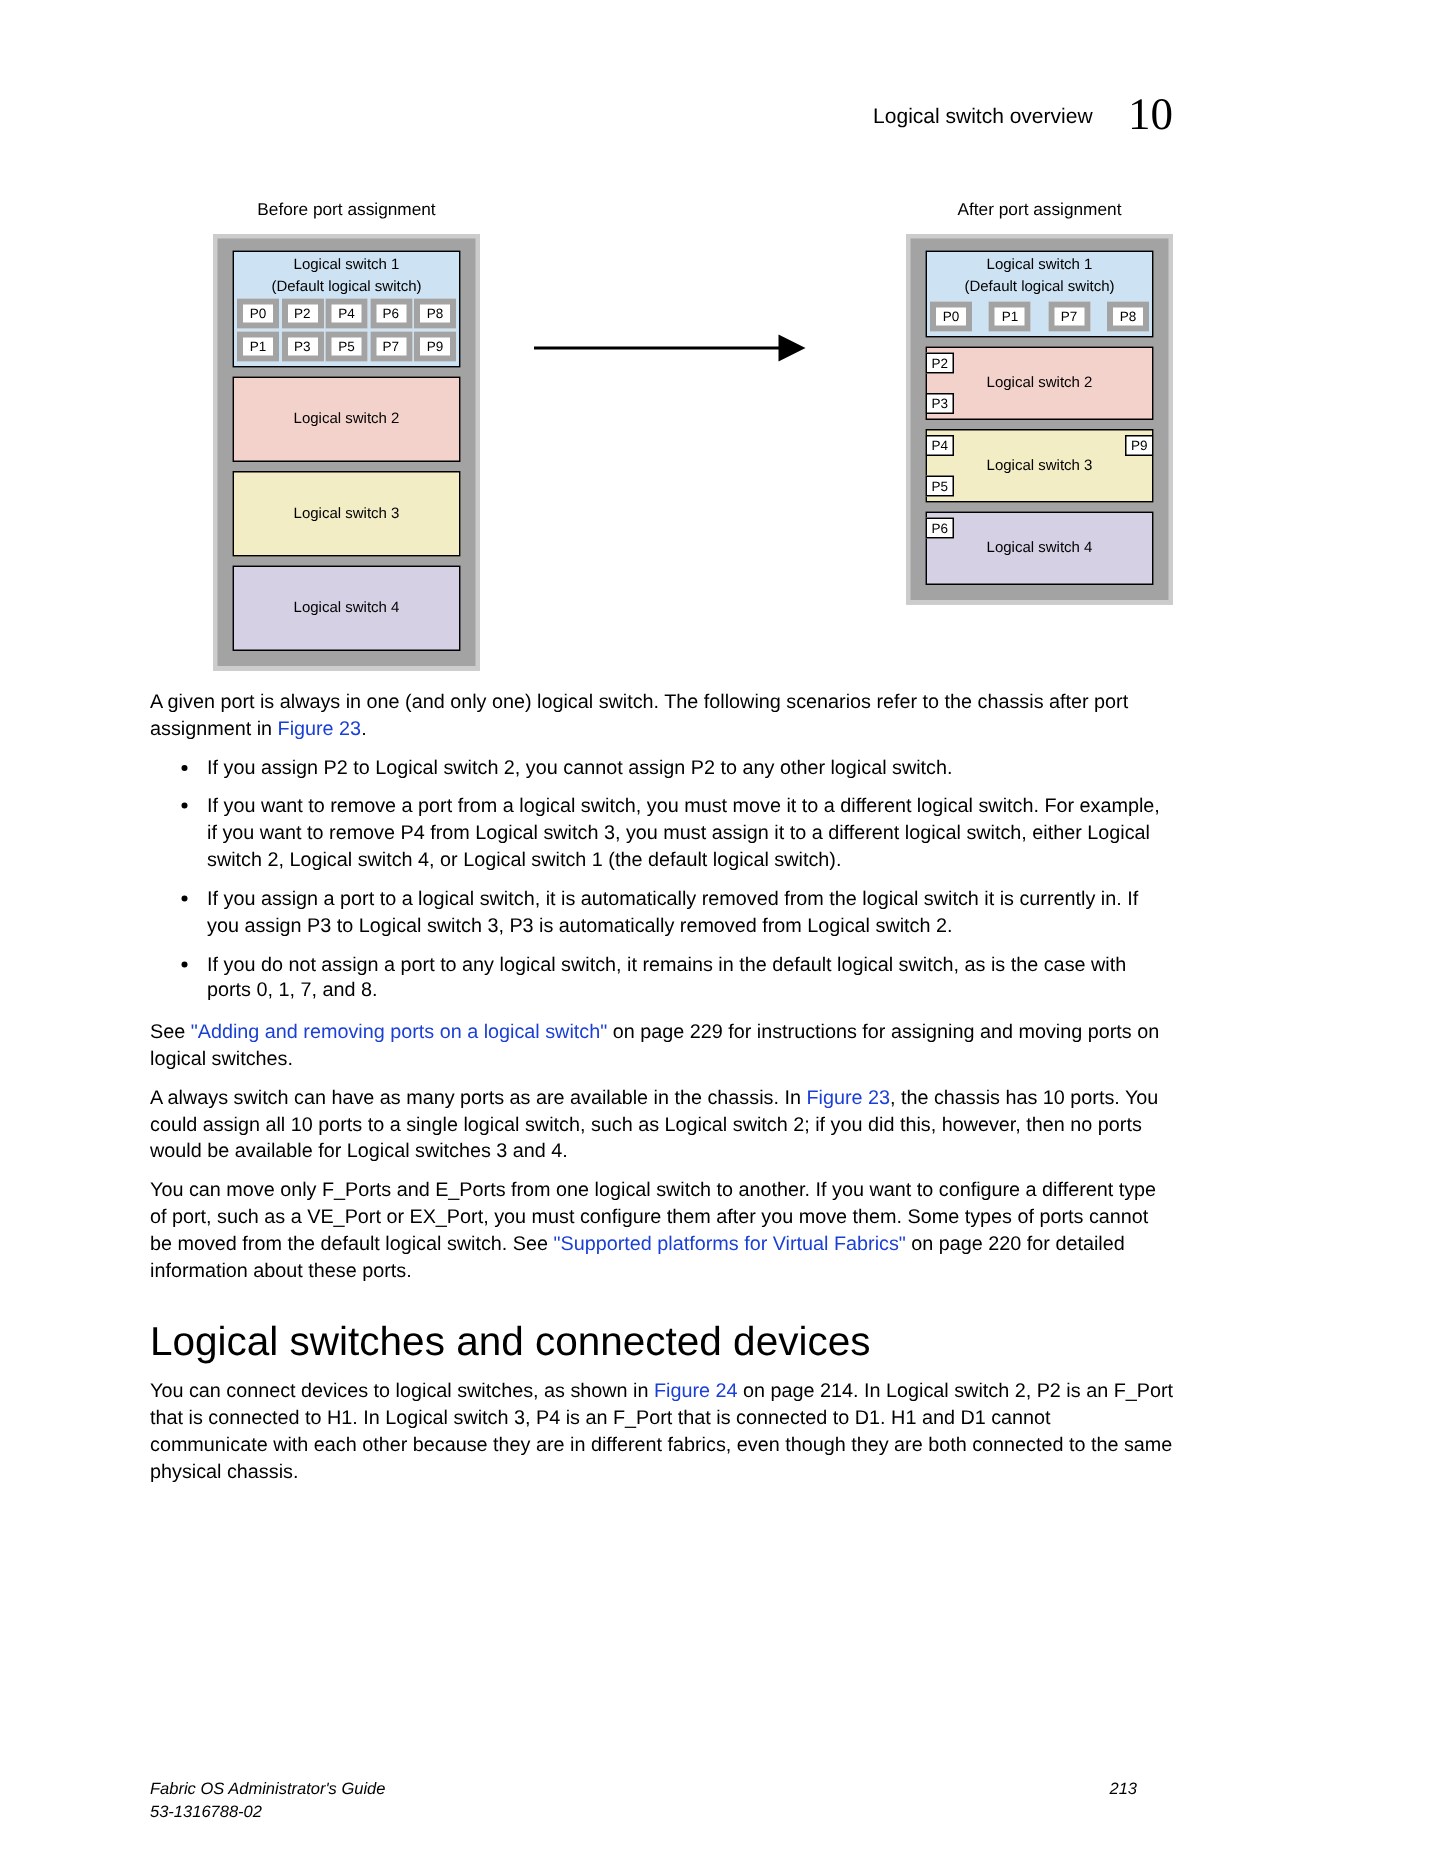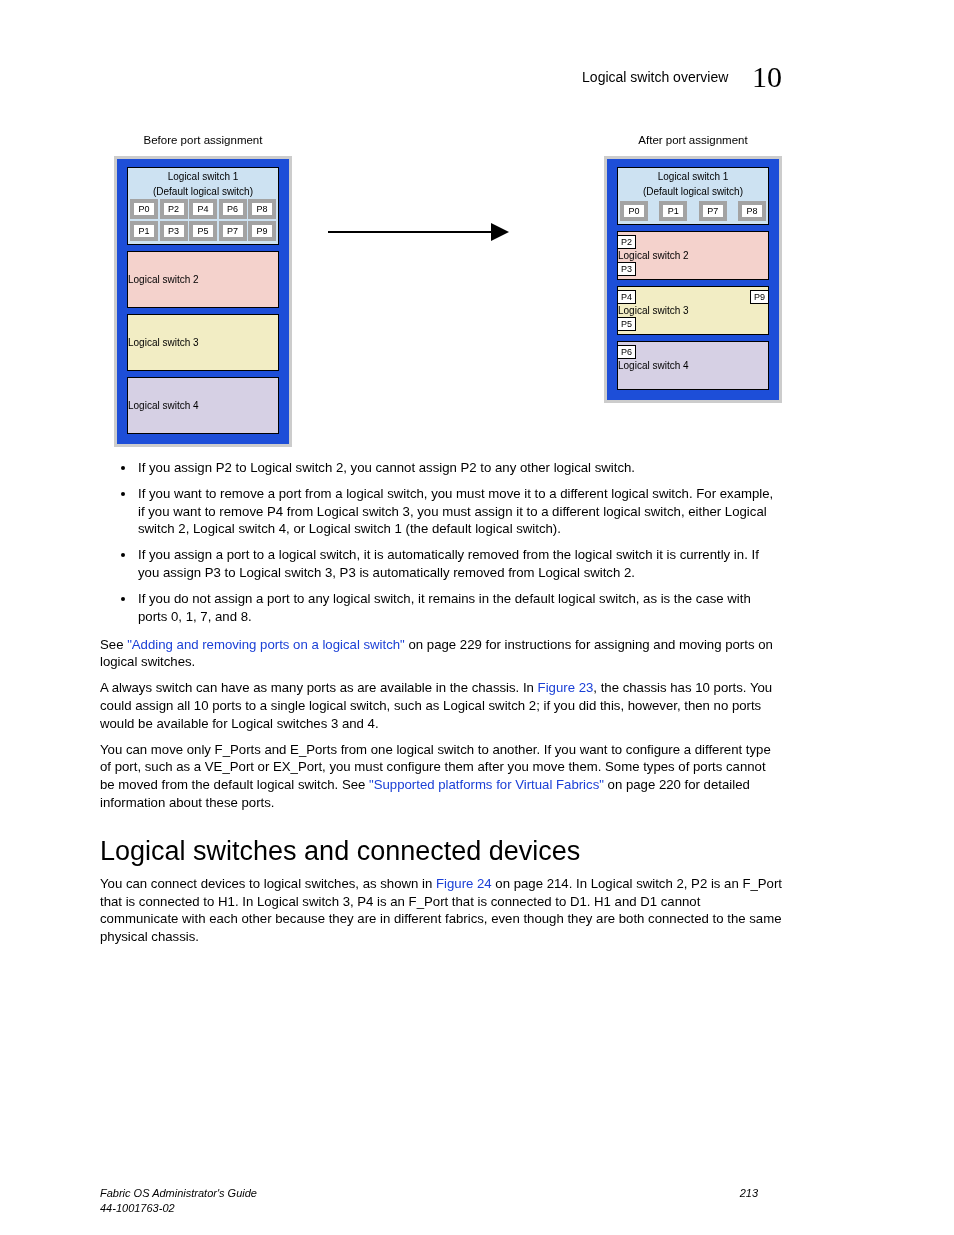--- a/index.html
+++ b/index.html
@@ -34,30 +34,31 @@
     font-weight: normal;
   }
   .figure-wrap {
     margin-left: 14px;
     margin-bottom: 12px;
   }
   .fig-columns {
     display: flex;
     gap: 96px;
     align-items: flex-start;
+    margin-left: 28px;
   }
   .fig-col { }
   .fig-col-label {
     font-size: 11.5px;
     text-align: center;
     margin-bottom: 10px;
   }
   .chassis {
     border: 3px solid #ccc;
-    background: #1d4ed8;
+    background: #a3a3a3;
     padding: 8px 10px 10px 10px;
     box-sizing: border-box;
   }
   .chassis.before { width: 178px; }
   .chassis.after  { width: 178px; }
   .switch-box {
     border: 1px solid #000;
     position: relative;
     margin-bottom: 6px;
     box-sizing: border-box;
@@ -82,20 +83,21 @@
     font-size: 9px;
     border: 4px solid #a3a3a3;
     background: #fff;
     padding: 0 3px;
     line-height: 12px;
     min-width: 14px;
     text-align: center;
   }
   .switch-body {
     font-size: 10px;
+    text-align: center;
     padding: 22px 0;
   }
   .side-port {
     position: absolute;
     font-size: 9px;
     border: 1px solid #000;
     background: #fff;
     padding: 0 3px;
     line-height: 12px;
   }
@@ -240,20 +242,23 @@
           <div class="switch-box sw-purple">
             <span class="side-port" style="left:-1px; top:3px;">P6</span>
             <div class="switch-body" style="padding:18px 0;">Logical switch 4</div>
           </div>
         </div>
       </div>
 
     </div>
   </div>
 
+  <p class="body">
+    <span>A given port is always in one (and only one) logical switch. The following scenarios refer to the chassis after port assignment in </span><a class="xref">Figure 23</a><span>.</span>
+  </p>
 
   <ul class="bullets">
     <li>If you assign P2 to Logical switch 2, you cannot assign P2 to any other logical switch.</li>
     <li>If you want to remove a port from a logical switch, you must move it to a different logical switch. For example, if you want to remove P4 from Logical switch 3, you must assign it to a different logical switch, either Logical switch 2, Logical switch 4, or Logical switch 1 (the default logical switch).</li>
     <li>If you assign a port to a logical switch, it is automatically removed from the logical switch it is currently in. If you assign P3 to Logical switch 3, P3 is automatically removed from Logical switch 2.</li>
     <li>If you do not assign a port to any logical switch, it remains in the default logical switch, as is the case with ports 0, 1, 7, and 8.</li>
   </ul>
 
   <p class="body">
     <span>See </span><a class="xref">"Adding and removing ports on a logical switch"</a><span> on page 229 for instructions for assigning and moving ports on logical switches.</span>
@@ -269,18 +274,18 @@
 
   <h2 class="section">Logical switches and connected devices</h2>
 
   <p class="body">
     <span>You can connect devices to logical switches, as shown in </span><a class="xref">Figure 24</a><span> on page 214. In Logical switch 2, P2 is an F_Port that is connected to H1. In Logical switch 3, P4 is an F_Port that is connected to D1. H1 and D1 cannot communicate with each other because they are in different fabrics, even though they are both connected to the same physical chassis.</span>
   </p>
 
   <div class="footer">
     <div>
       <div>Fabric OS Administrator's Guide</div>
-      <div>44-1001763-02</div>
+      <div>53-1316788-02</div>
     </div>
     <div>213</div>
   </div>
 
 </div>
 
 </body></html>

